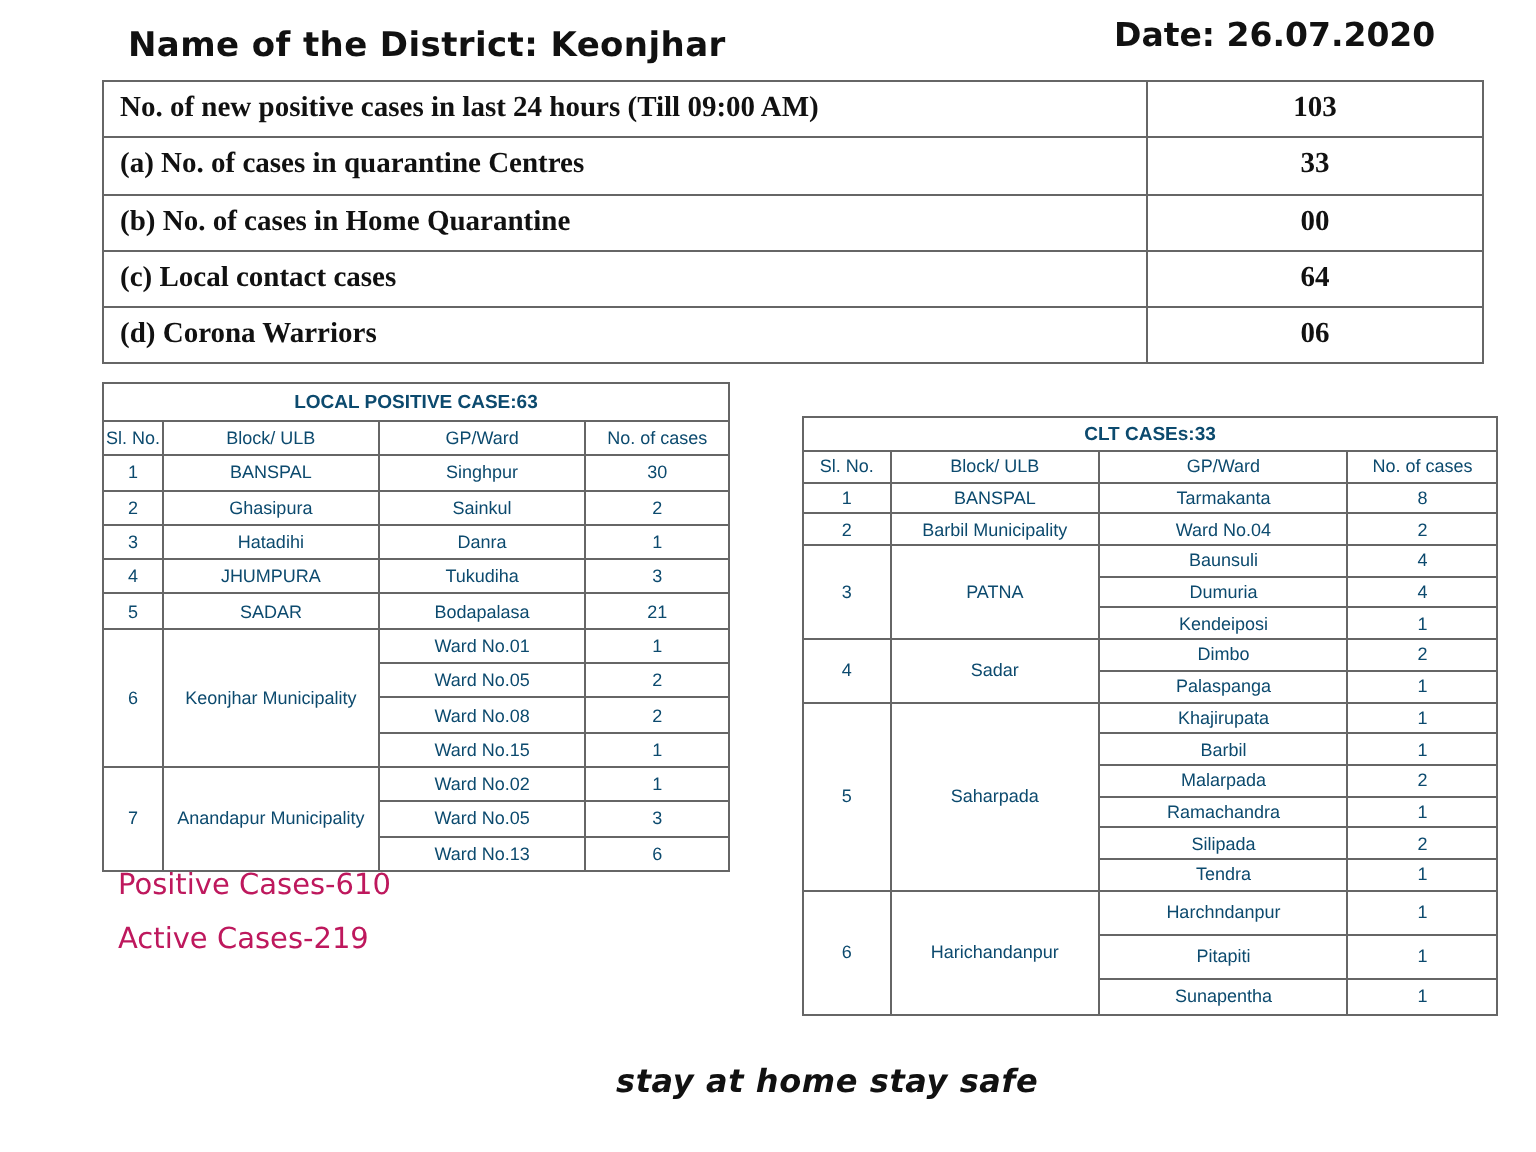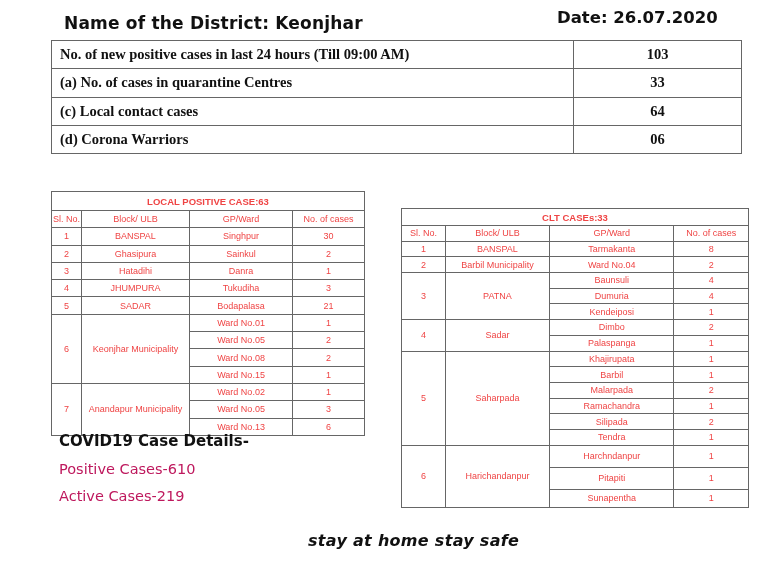--- a/index.html
+++ b/index.html
@@ -8,21 +8,21 @@
 
   .district-title { position: absolute; left: 64px; top: 13px; font-size: 17px; font-weight: bold; letter-spacing: 0.2px; }
   .date-title { position: absolute; left: 557px; top: 8px; font-size: 16.5px; font-weight: bold; }
 
   table { border-collapse: collapse; }
   .summary { position: absolute; left: 51px; top: 40px; width: 691px; }
   .summary td { border: 1.3px solid #666; height: 28.3px; font-size: 14.5px; font-weight: bold; padding: 0 8px; font-family: Liberation Serif, serif; }
   .summary td.label { width: 522px; }
   .summary td.value { text-align: center; }
 
-  .sub { position: absolute; font-family: "Liberation Sans", sans-serif; color: #ef4444; }
+  .sub { position: absolute; font-family: "Liberation Sans", sans-serif; color: #0c4a6e; }
   .sub td, .sub th { border: 1px solid #666; font-size: 9px; text-align: center; font-weight: normal; padding: 0 1px; white-space: nowrap; }
   .sub th.caption { font-weight: bold; font-size: 9.5px; }
 
   .local { left: 51px; top: 191px; width: 314px; }
   .local tr { height: 17.3px; }
   .local tr.caption-row { height: 19px; }
 
   .clt { left: 401px; top: 208px; width: 348px; }
   .clt tr { height: 15.7px; }
   .clt tr.caption-row { height: 17px; }
@@ -43,20 +43,24 @@
 
 <table class="summary">
   <tbody>
       <tr>
     <td class="label">No. of new positive cases in last 24 hours (Till 09:00 AM)</td>
     <td class="value">103</td>
   </tr>
   <tr>
     <td class="label">(a) No. of cases in quarantine Centres</td>
     <td class="value">33</td>
+  </tr>
+  <tr>
+    <td class="label">(b) No. of cases in Home Quarantine</td>
+    <td class="value">00</td>
   </tr>
   <tr>
     <td class="label">(c) Local contact cases</td>
     <td class="value">64</td>
   </tr>
   <tr>
     <td class="label">(d) Corona Warriors</td>
     <td class="value">06</td>
   </tr>
 </tbody>
@@ -234,18 +238,17 @@
     <td>1</td>
   </tr>
   <tr class="mid">
     <td>Sunapentha</td>
     <td>1</td>
   </tr>
 </tbody>
   </table>
 
 <div class="details">
-  <div class="details-title">COVID19 Case Details-</div>
   <div class="details-line">Positive Cases-610</div>
   <div class="details-line">Active Cases-219</div>
 </div>
 
 <div class="slogan">stay at home stay safe</div>
 
 </body></html>

